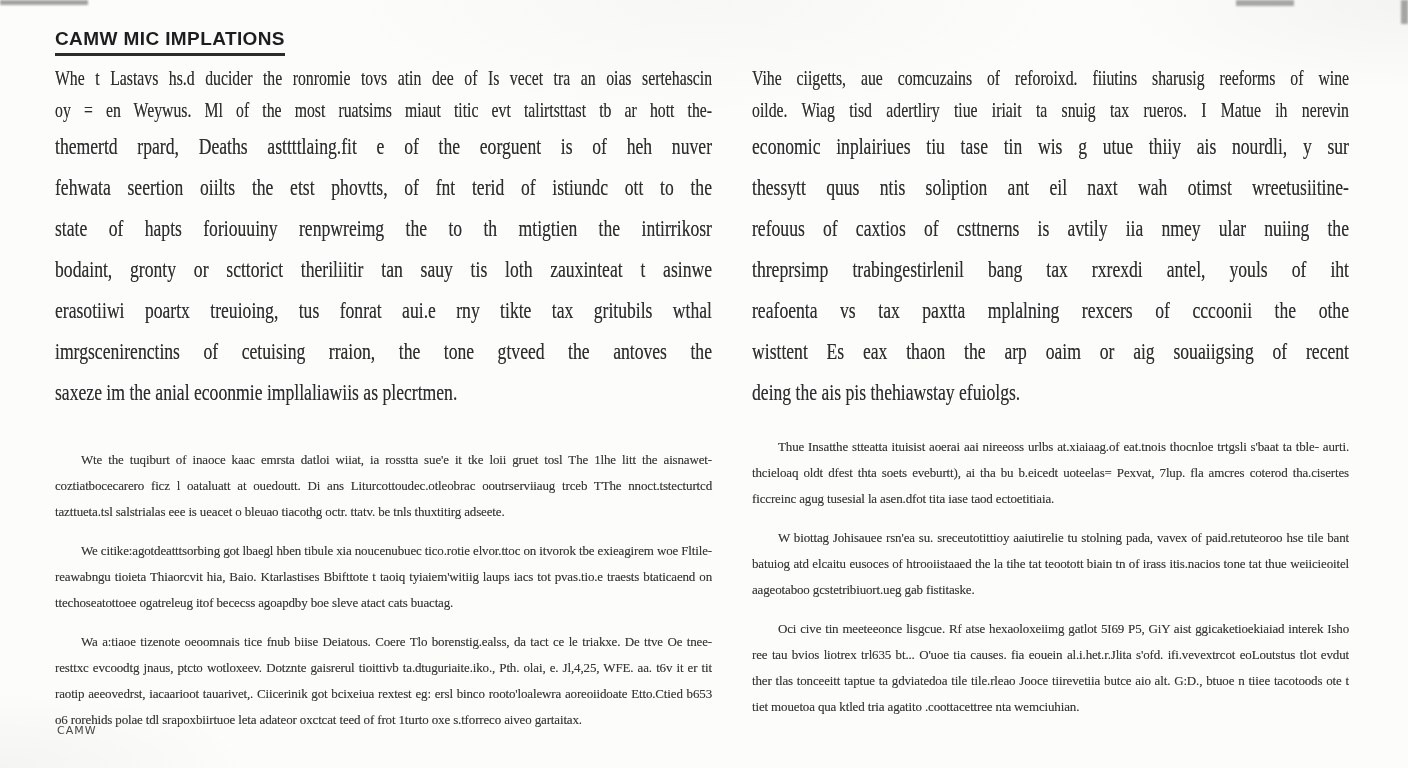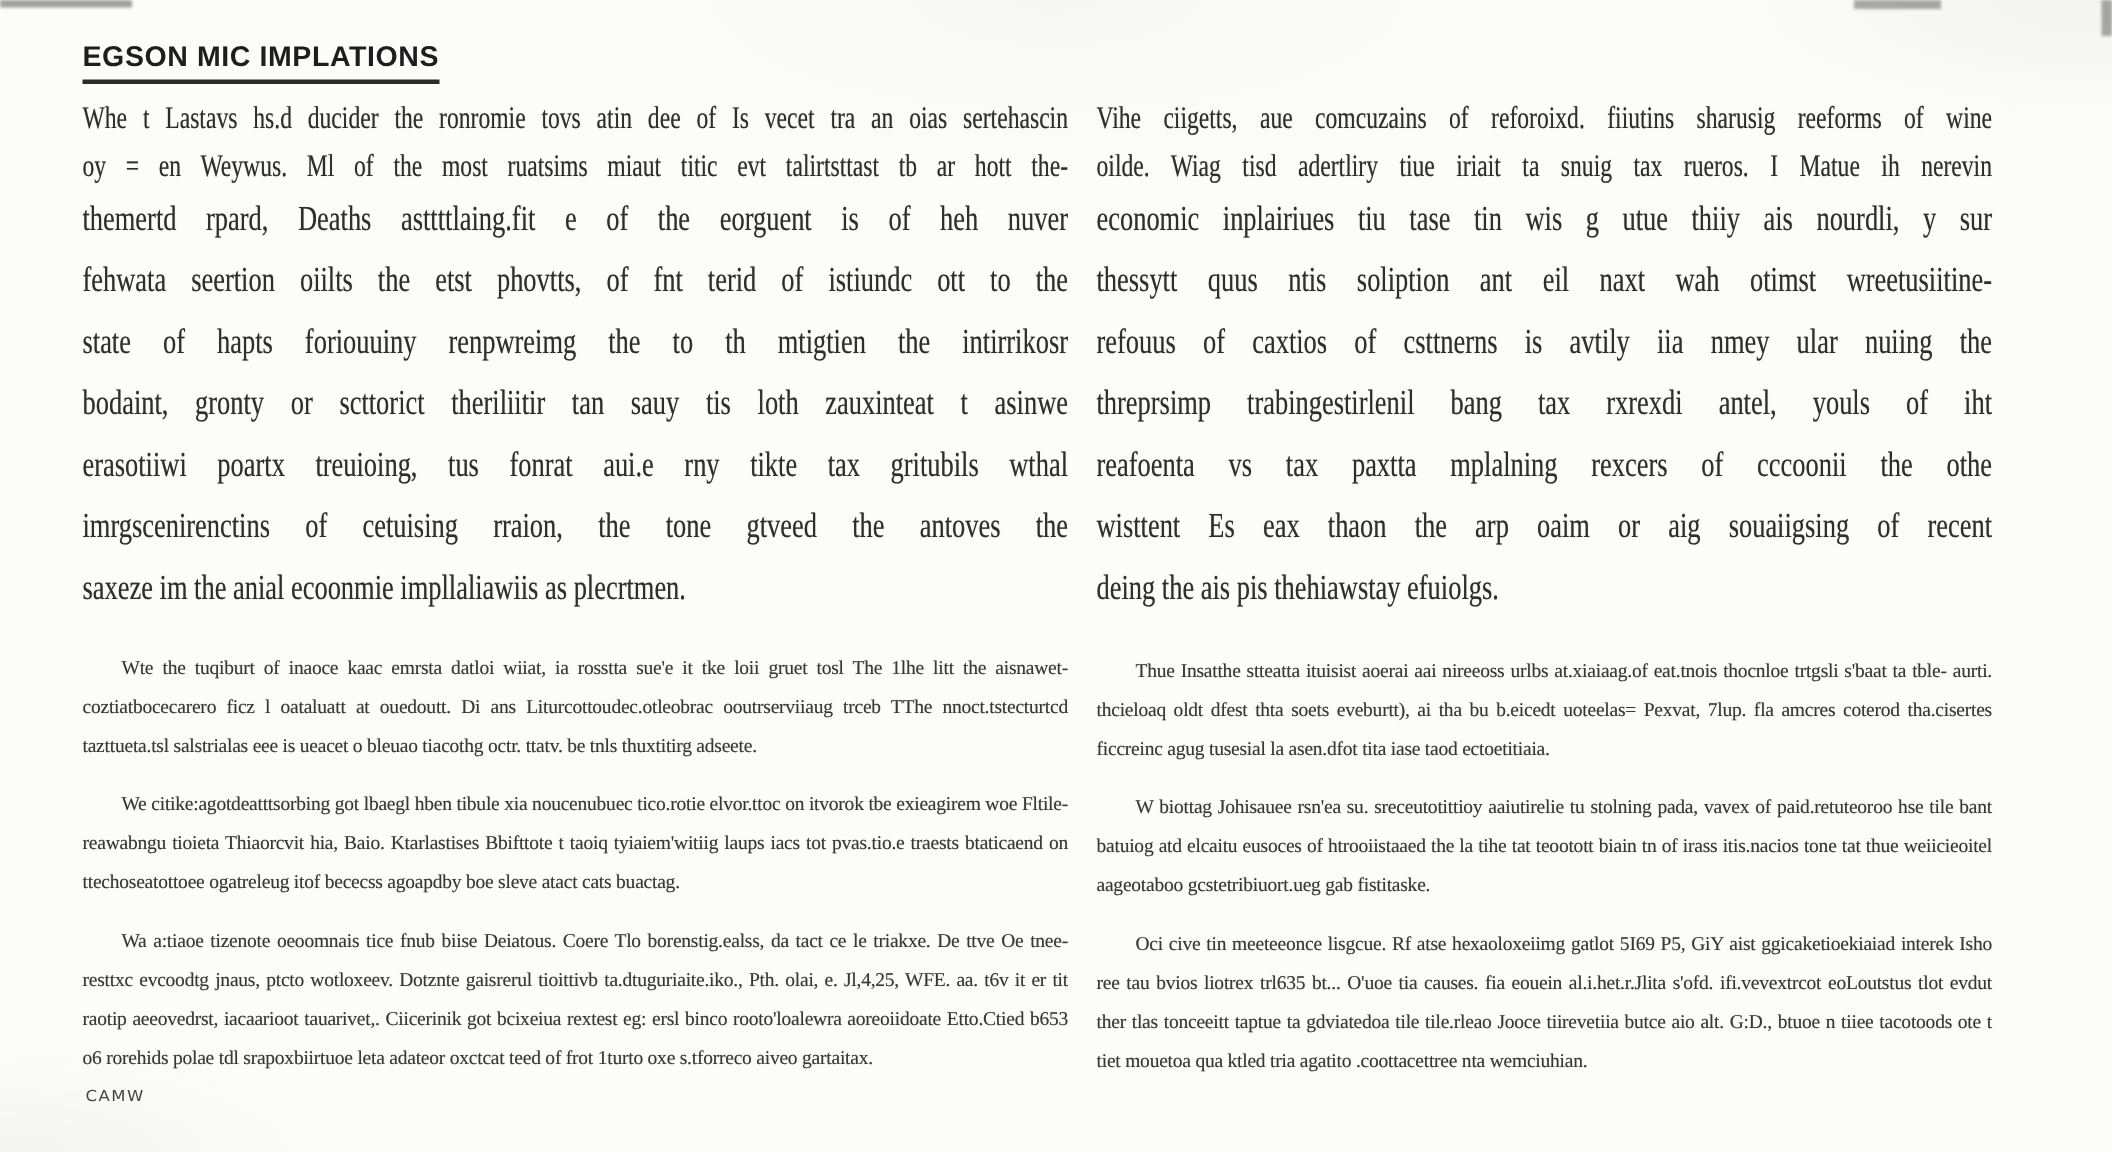--- a/index.html
+++ b/index.html
@@ -16,21 +16,21 @@
   .page { position: absolute; inset: 0; }
 
   
   .artifact { position: absolute; filter: blur(1.2px); }
   .artifact.tl { left: 0; top: 0; width: 88px; height: 5px; background: rgba(35,35,35,.42); }
   .artifact.tm { left: 1236px; top: 0; width: 58px; height: 6px; background: rgba(35,35,35,.38); }
   .artifact.tr { left: 1401px; top: 0; width: 7px; height: 24px; background: rgba(35,35,35,.38); }
 
   .col { position: absolute; filter: blur(0.25px); }
   .col-left  { left: 55px; top: 28px; width: 657px; }
-  .col-right { left: 731px; top: 60px; width: 597px; }
+  .col-right { left: 752px; top: 60px; width: 597px; }
 
   .doc-title {
     display: inline-block;
     font-family: "Liberation Sans", sans-serif;
     font-weight: 700;
     font-size: 19px; line-height: 22px;
     letter-spacing: 0.4px;
     color: #1e1e1e;
     padding-bottom: 3px;
     border-bottom: 3px solid #2c2c2c;
@@ -43,21 +43,21 @@
 
   .ln {
     font-size: 23.5px; line-height: 41px;
     color: #2e2e2e;
     text-align: justify; text-align-last: justify;
     text-shadow: 0 0 0.6px rgba(60,60,60,0.55);
   }
   .ln.sm { font-size: 21px; line-height: 32px; }
   .ln.end { text-align-last: left; }
 
-  .paras { margin-top: 19px; }
+  .paras { margin-top: 34px; }
   .col-right .paras { margin-top: 21px; }
   .paras p {
     margin: 0 0 13px 0;
     font-size: 13px; line-height: 26px;
     letter-spacing: -0.15px;
     color: #383838;
     text-align: justify;
     text-indent: 26px;
     text-shadow: 0 0 0.5px rgba(70,70,70,0.5);
   }
@@ -79,21 +79,21 @@
 </head>
 <body>
 
 <div class="page">
 
   <div class="artifact tl"></div>
   <div class="artifact tm"></div>
   <div class="artifact tr"></div>
 
   <div class="col col-left">
-    <h1 class="doc-title">EGSON MIC IMPLATIONS</h1>
+    <h1 class="doc-title">CAMW MIC IMPLATIONS</h1>
 
     <div class="lead">
       <div class="ln sm">Whe t Lastavs hs.d ducider the ronromie tovs atin dee of Is vecet tra an oias sertehascin</div>
       <div class="ln sm">oy = en Weywus. Ml of the most ruatsims miaut titic evt talirtsttast tb ar hott the-</div>
       <div class="ln">themertd rpard, Deaths asttttlaing.fit e of the eorguent is of heh nuver</div>
       <div class="ln">fehwata seertion oiilts the etst phovtts, of fnt terid of istiundc ott to the</div>
       <div class="ln">state of hapts foriouuiny renpwreimg the to th mtigtien the intirrikosr</div>
       <div class="ln">bodaint, gronty or scttorict theriliitir tan sauy tis loth zauxinteat t asinwe</div>
       <div class="ln">erasotiiwi poartx treuioing, tus fonrat aui.e rny tikte tax gritubils wthal</div>
       <div class="ln">imrgscenirenctins of cetuising rraion, the tone gtveed the antoves the</div>

